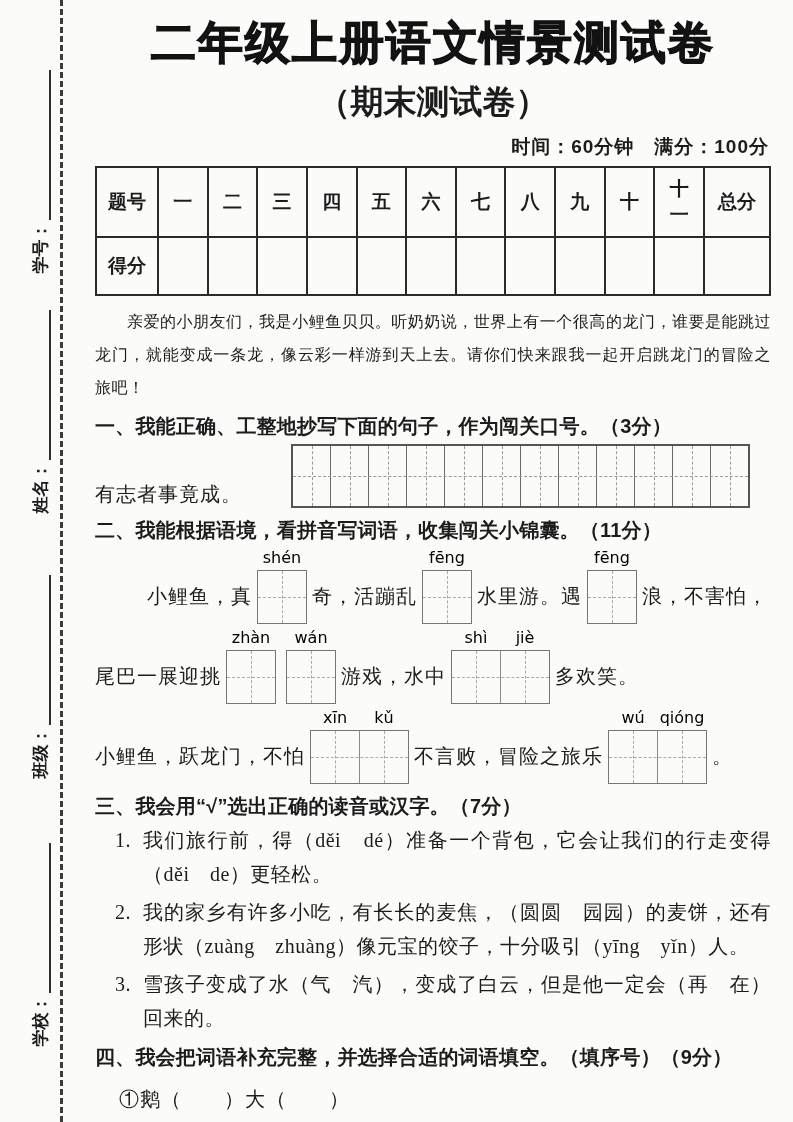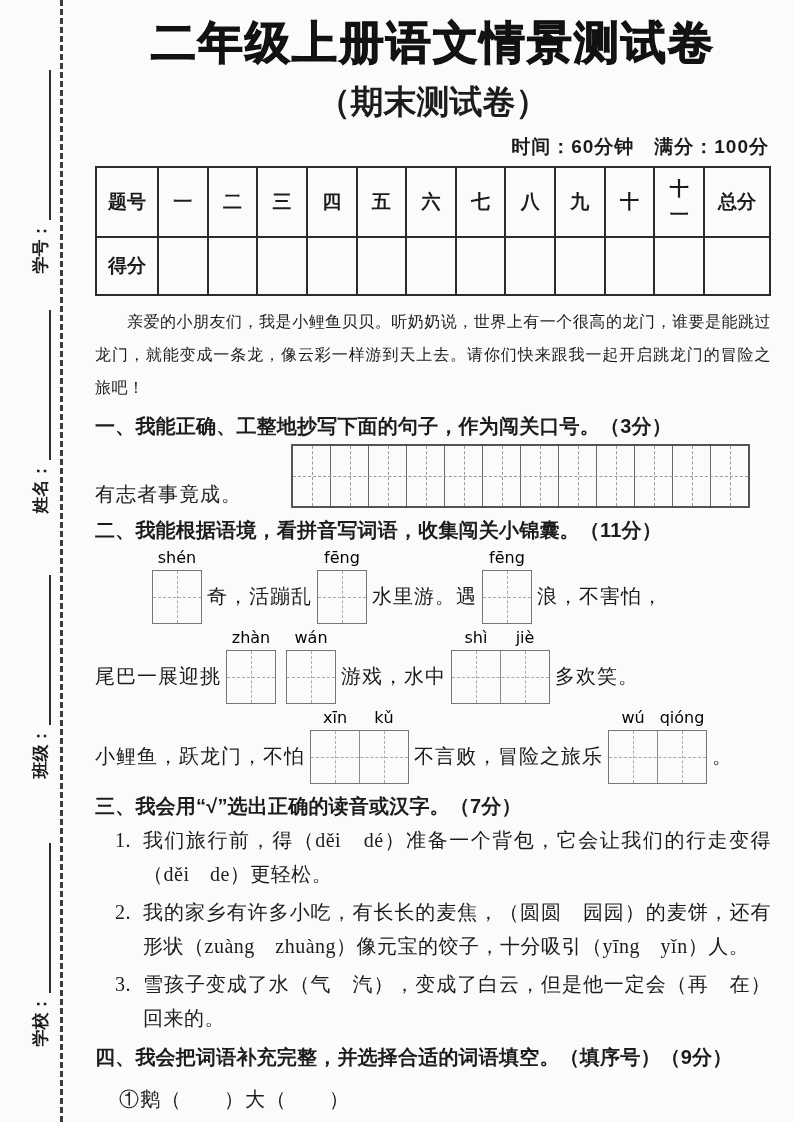--- a/index.html
+++ b/index.html
@@ -152,20 +152,21 @@
           <div class="cgcell"></div>
           <div class="cgcell"></div>
           <div class="cgcell"></div>
           <div class="cgcell"></div>
         </div>
     </div>
 
     <div class="sec-heading">二、我能根据语境，看拼音写词语，收集闯关小锦囊。（11分）</div>
     <div id="pinyin-lines">
         <div class="pyline indent">
+          <span class="pytext">小鲤鱼，真</span>
           <div class="pybox">
             <div class="py-row">
               <span class="py">shén</span>
             </div>
             <div class="pcells">
               <div class="pcell"></div>
             </div>
           </div>
           <span class="pytext">奇，活蹦乱</span>
           <div class="pybox">

